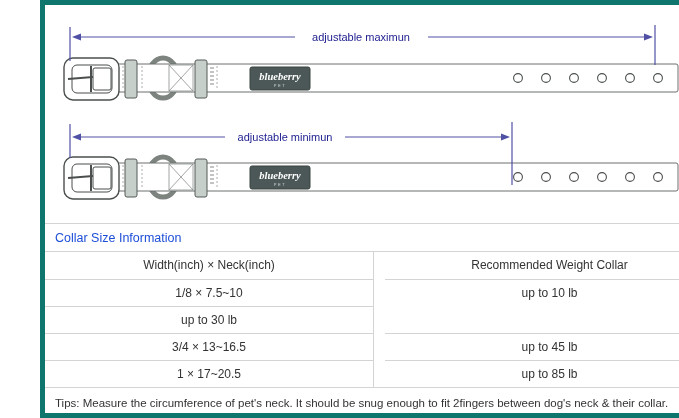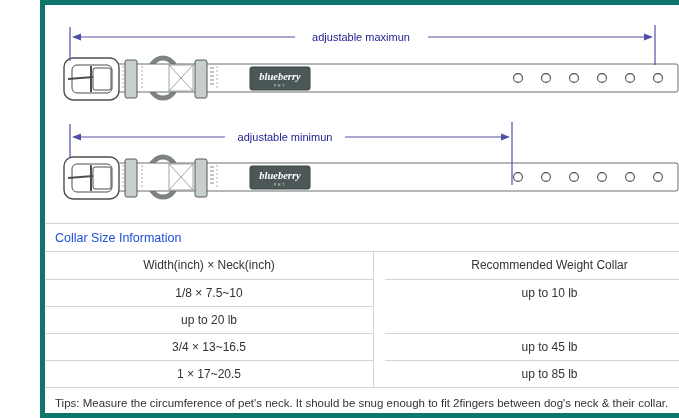--- a/index.html
+++ b/index.html
@@ -130,21 +130,21 @@
     <div class="t-head">
       <div class="cell">Width(inch) × Neck(inch)</div>
       <div class="cell">Recommended Weight Collar</div>
     </div>
 
     <div class="t-row">
       <div class="cell">1/8 × 7.5~10</div>
       <div class="cell">up to 10 lb</div>
     </div>
     <div class="t-row">
-      <div class="cell">up to 20 lb</div>
+      <div class="cell">up to 30 lb</div>
     </div>
     <div class="t-row">
       <div class="cell">3/4 × 13~16.5</div>
       <div class="cell">up to 45 lb</div>
     </div>
     <div class="t-row">
       <div class="cell">1 × 17~20.5</div>
       <div class="cell">up to 85 lb</div>
     </div>
 

